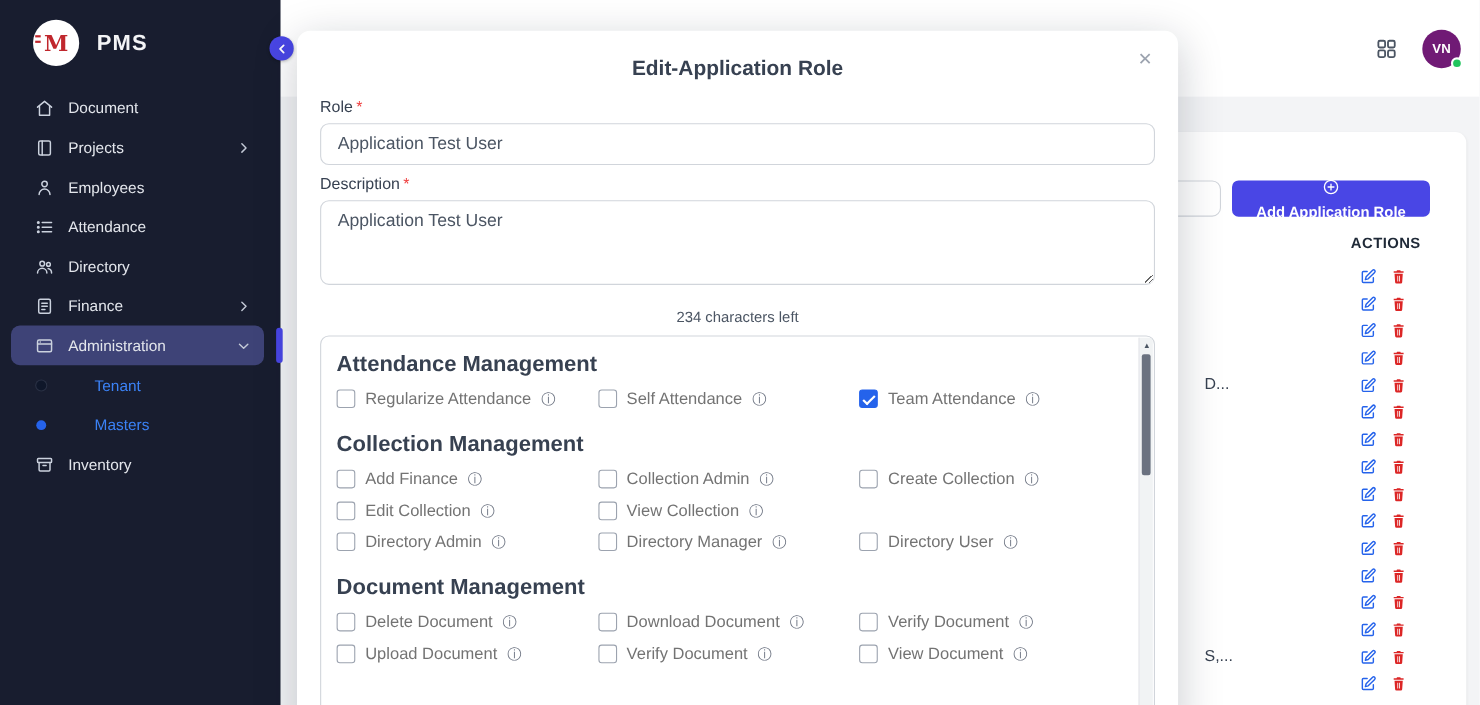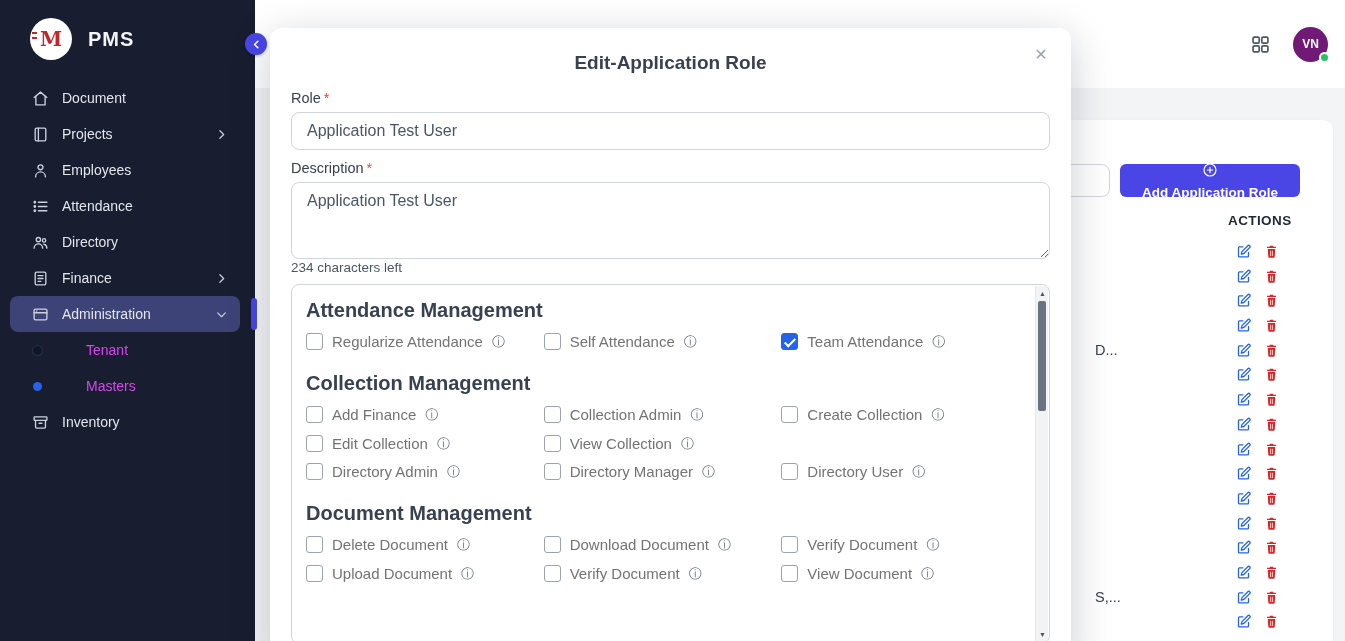--- a/index.html
+++ b/index.html
@@ -15,21 +15,21 @@
   .logo-m::before { content:""; position:absolute; left:-8px; top:5px; width:5px; height:2px; background:#C0272D; box-shadow:0 5px 0 #C0272D; }
   .app-name { color:#F3F4F6; font-size:20px; font-weight:700; letter-spacing:1px; }
   .nav { margin-top:2px; }
   .nav-item { position:relative; display:flex; align-items:center; height:36px; margin:0 15px 0 10px; padding-left:22px; border-radius:8px; color:#E3E6EC; cursor:pointer; }
   .nav-item.active { background:#3E4377; }
   .nav-icon { width:17px; height:17px; margin-right:13px; color:#CBD2DE; flex:none; display:flex; }
   .nav-icon svg { width:17px; height:17px; }
   .nav-label { font-size:14px; }
   .nav-chevron { position:absolute; right:12px; width:13px; height:13px; color:#C3C9D6; display:flex; }
   .nav-chevron svg { width:13px; height:13px; }
-  .nav-sub { display:flex; align-items:center; height:36px; padding-left:33px; color:#d946ef; cursor:pointer; }
+  .nav-sub { display:flex; align-items:center; height:36px; padding-left:33px; color:#3b82f6; cursor:pointer; }
   .sub-dot { width:9px; height:9px; border-radius:50%; margin-right:44px; flex:none; }
   .sub-dot.dark { background:#0F172A; box-shadow:0 0 0 1px #2A3145; }
   .sub-dot.blue { background:#2563EB; }
   .nav-sub .nav-label { font-size:14px; }
   .active-indicator { position:absolute; left:251px; top:298px; width:6px; height:32px; border-radius:3px; background:#4946E5; z-index:6; }
 
   
   .collapse-btn { position:absolute; left:245px; top:33px; width:22px; height:22px; border-radius:50%; background:#4946E5; display:flex; align-items:center; justify-content:center; z-index:7; cursor:pointer; box-shadow:0 1px 3px rgba(0,0,0,.3); }
   .collapse-btn svg { width:13px; height:13px; }
 
@@ -58,21 +58,21 @@
 
   
   .modal { position:absolute; left:270px; top:28px; width:801px; height:640px; background:#fff; border-radius:12px; box-shadow:0 10px 40px rgba(15,23,42,.22); z-index:20; padding:0 21px; }
   .modal-title { padding-top:22px; text-align:center; font-size:19px; line-height:26px; font-weight:700; color:#374151; }
   .modal-close { position:absolute; top:14px; right:18px; width:24px; height:24px; display:flex; align-items:center; justify-content:center; font-size:16px; color:#9CA3AF; cursor:pointer; }
   .field-label { margin-top:14px; font-size:14.5px; line-height:17px; color:#374151; }
   .required { color:#EF4444; margin-left:3px; }
   .text-input { display:block; width:100%; margin-top:5px; height:38px; border:1px solid #D1D5DB; border-radius:8px; padding:0 15px; font-size:16px; color:#4B5563; outline:none; font-family:inherit; background:#fff; }
   .field-label.desc { margin-top:10px; }
   .text-area { display:block; width:100%; margin-top:5px; height:77px; border:1px solid #D1D5DB; border-radius:8px; padding:9px 15px; font-size:16px; color:#4B5563; outline:none; font-family:inherit; resize:vertical; background:#fff; }
-  .chars-left { margin-top:1px; text-align:left; font-size:13.5px; line-height:16px; color:#4B5563; }
+  .chars-left { margin-top:22px; text-align:center; font-size:13.5px; line-height:16px; color:#4B5563; }
 
   .perm-box { position:relative; margin-top:8px; height:360px; border:1px solid #D1D5DB; border-radius:8px; overflow:hidden; }
   .perm-list { padding:12px 30px 12px 14px; }
   .perm-title { margin-top:22px; font-size:20px; font-weight:700; color:#374151; }
   .perm-title:first-child { margin-top:2px; }
   .perm-grid { display:grid; grid-template-columns:1fr 1fr 1fr; row-gap:12px; margin-top:11px; }
   .perm-item { display:flex; align-items:center; gap:9px; cursor:pointer; }
   .checkbox { position:relative; width:17px; height:17px; border:1.5px solid #9CA3AF; border-radius:3px; background:#fff; flex:none; }
   .checkbox.checked { background:#2563EB; border-color:#2563EB; }
   .checkbox.checked::after { content:""; position:absolute; left:5px; top:1.5px; width:4px; height:9px; border:solid #fff; border-width:0 2px 2px 0; transform:rotate(45deg); }

